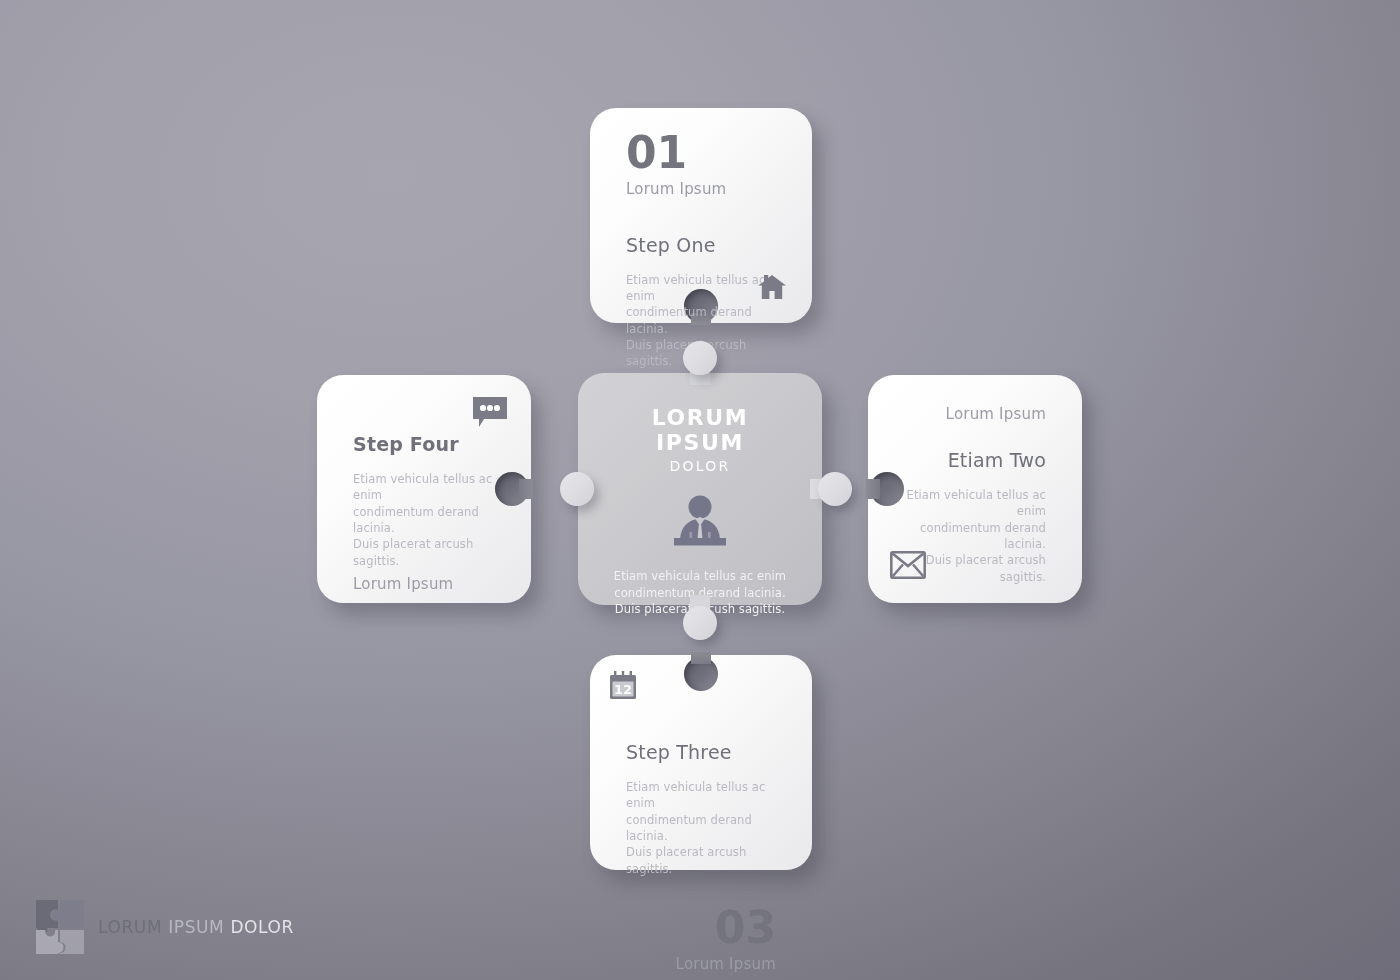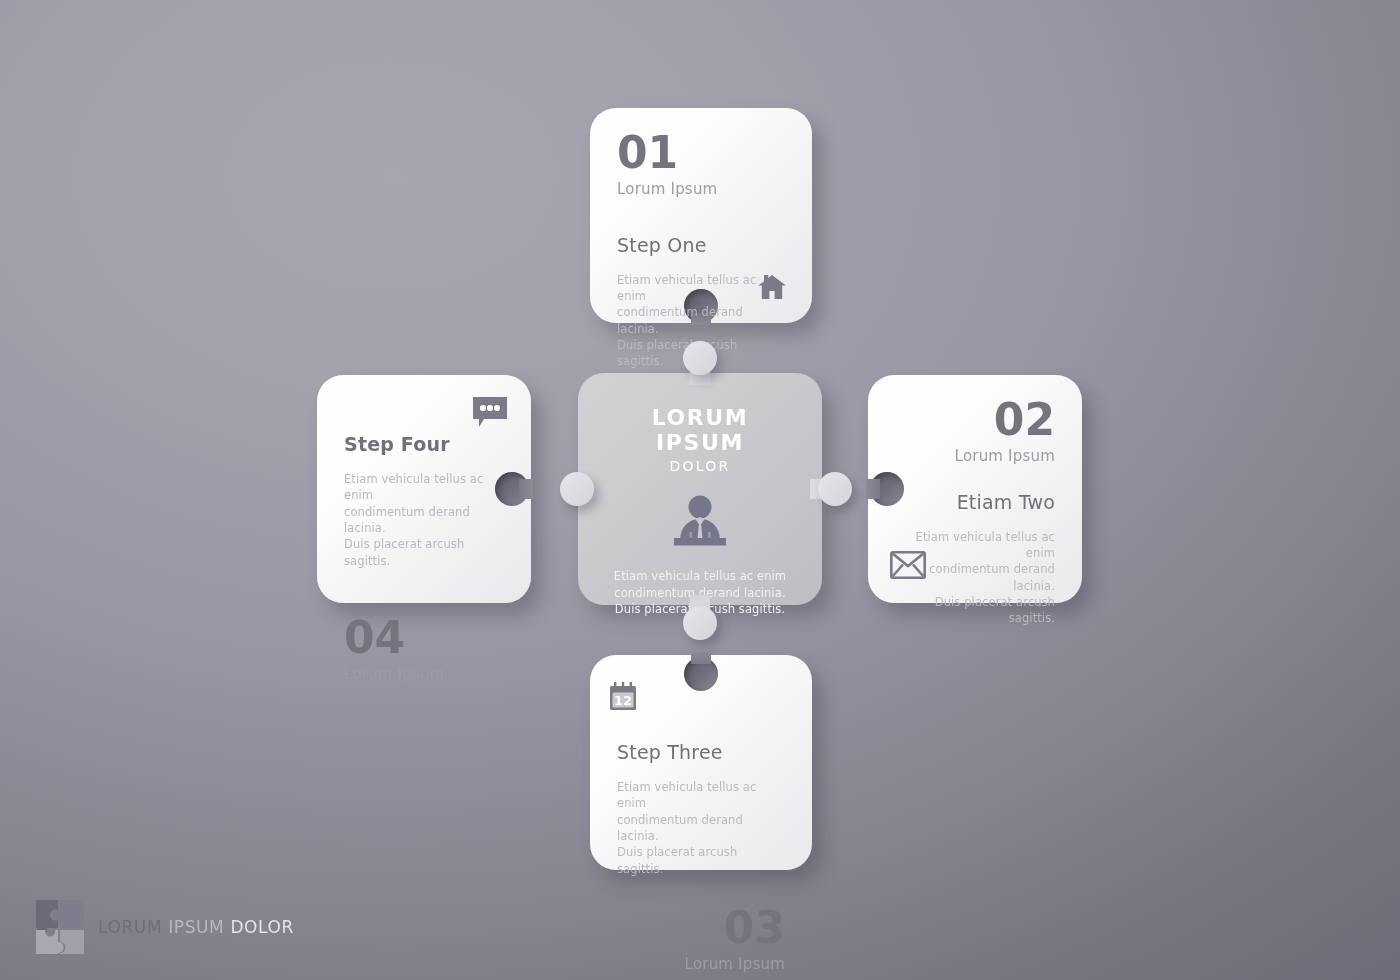--- a/index.html
+++ b/index.html
@@ -44,21 +44,21 @@
   }
 
   .gray .body {
     background: linear-gradient(135deg, #d2d2d6 0%, #cccccf 35%, #c4c4c9 70%, #bdbdc3 100%);
     box-shadow: 10px 12px 18px rgba(60,60,72,0.33);
   }
 
   .content {
     position: absolute;
     inset: 0;
-    padding: 24px 27px;
+    padding: 24px 36px;
   }
 
   
   .num {
     font-size: 44px;
     font-weight: 700;
     color: #74747f;
     line-height: 0.95;
     letter-spacing: 0px;
   }
@@ -181,21 +181,20 @@
     <div style="position:absolute; left:202px; top:104px; width:14px; height:20px;
                 background:linear-gradient(90deg,#7a7a86,#8c8c96);"></div>
 
     <div class="content">
       <div class="steptitle" style="margin-top:34px;font-weight:bold;">Step Four</div>
       <div class="desc" style="margin-top:16px;">
         <div>Etiam vehicula tellus ac enim</div>
         <div>condimentum derand lacinia.</div>
         <div>Duis placerat arcush sagittis.</div>
       </div>
-      <div class="num" style="margin-top:48px;">04</div>
       <div class="sub">Lorum Ipsum</div>
     </div>
 
     <div class="icon" style="right:22px; top:20px;">
       <svg width="38" height="34" viewBox="0 0 38 34">
         <path d="M2 2 H36 V24 H13 L8 32 V24 H2 Z" fill="#7b7b87" rx="2"></path>
         <circle cx="12" cy="13" r="3.1" fill="#ffffff"></circle>
         <circle cx="19" cy="13" r="3.1" fill="#ffffff"></circle>
         <circle cx="26" cy="13" r="3.1" fill="#ffffff"></circle>
       </svg>
@@ -203,21 +202,20 @@
   </div>
 
   <div class="card white" style="left:868px; top:375px; width:214px; height:228px;">
     <div class="body"></div>
 
     <div class="notch" style="left:2px; top:97px;"></div>
     <div style="position:absolute; left:-2px; top:104px; width:14px; height:20px;
                 background:linear-gradient(270deg,#7a7a86,#8c8c96);"></div>
 
     <div class="content right">
-      <div class="num">02</div>
       <div class="sub">Lorum Ipsum</div>
       <div class="steptitle" style="margin-top:26px;">Etiam Two</div>
       <div class="desc" style="margin-top:16px;">
         <div>Etiam vehicula tellus ac enim</div>
         <div>condimentum derand lacinia.</div>
         <div>Duis placerat arcush sagittis.</div>
       </div>
     </div>
 
     <div class="icon" style="left:22px; bottom:24px;">
@@ -240,21 +238,21 @@
       <div class="steptitle" style="margin-top:62px;">Step Three</div>
       <div class="desc" style="margin-top:16px;">
         <div>Etiam vehicula tellus ac enim</div>
         <div>condimentum derand lacinia.</div>
         <div>Duis placerat arcush sagittis.</div>
       </div>
       <div class="num right" style="margin-top:30px;">03</div>
       <div class="sub right">Lorum Ipsum</div>
     </div>
 
-    <div class="icon" style="left:16px; top:25px;">
+    <div class="icon" style="left:16px; top:14px;">
       <svg width="34" height="34" viewBox="0 0 34 34">
         <rect x="4" y="6" width="26" height="24" rx="1.5" fill="#7b7b87"></rect>
         <rect x="6.5" y="12.5" width="21" height="15" rx="1" fill="#c9c9d0"></rect>
         <rect x="8" y="2" width="2.4" height="7" fill="#7b7b87"></rect>
         <rect x="15.8" y="2" width="2.4" height="7" fill="#7b7b87"></rect>
         <rect x="23.6" y="2" width="2.4" height="7" fill="#7b7b87"></rect>
         <text x="17" y="25" font-family="DejaVu Sans, sans-serif" font-size="13" font-weight="700" fill="#ffffff" text-anchor="middle">12</text>
       </svg>
     </div>
   </div>

